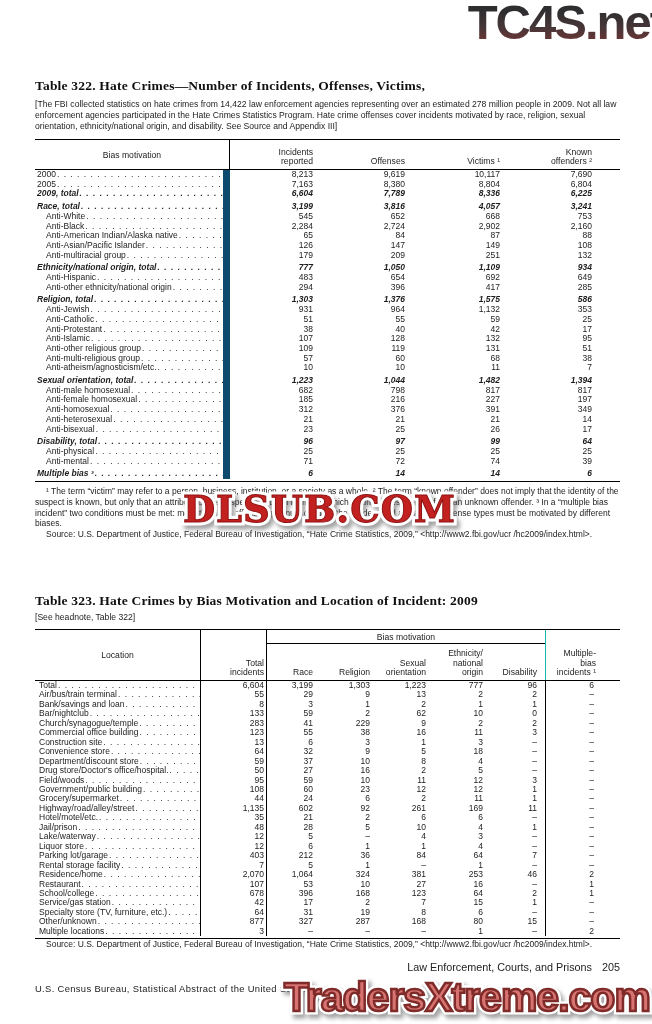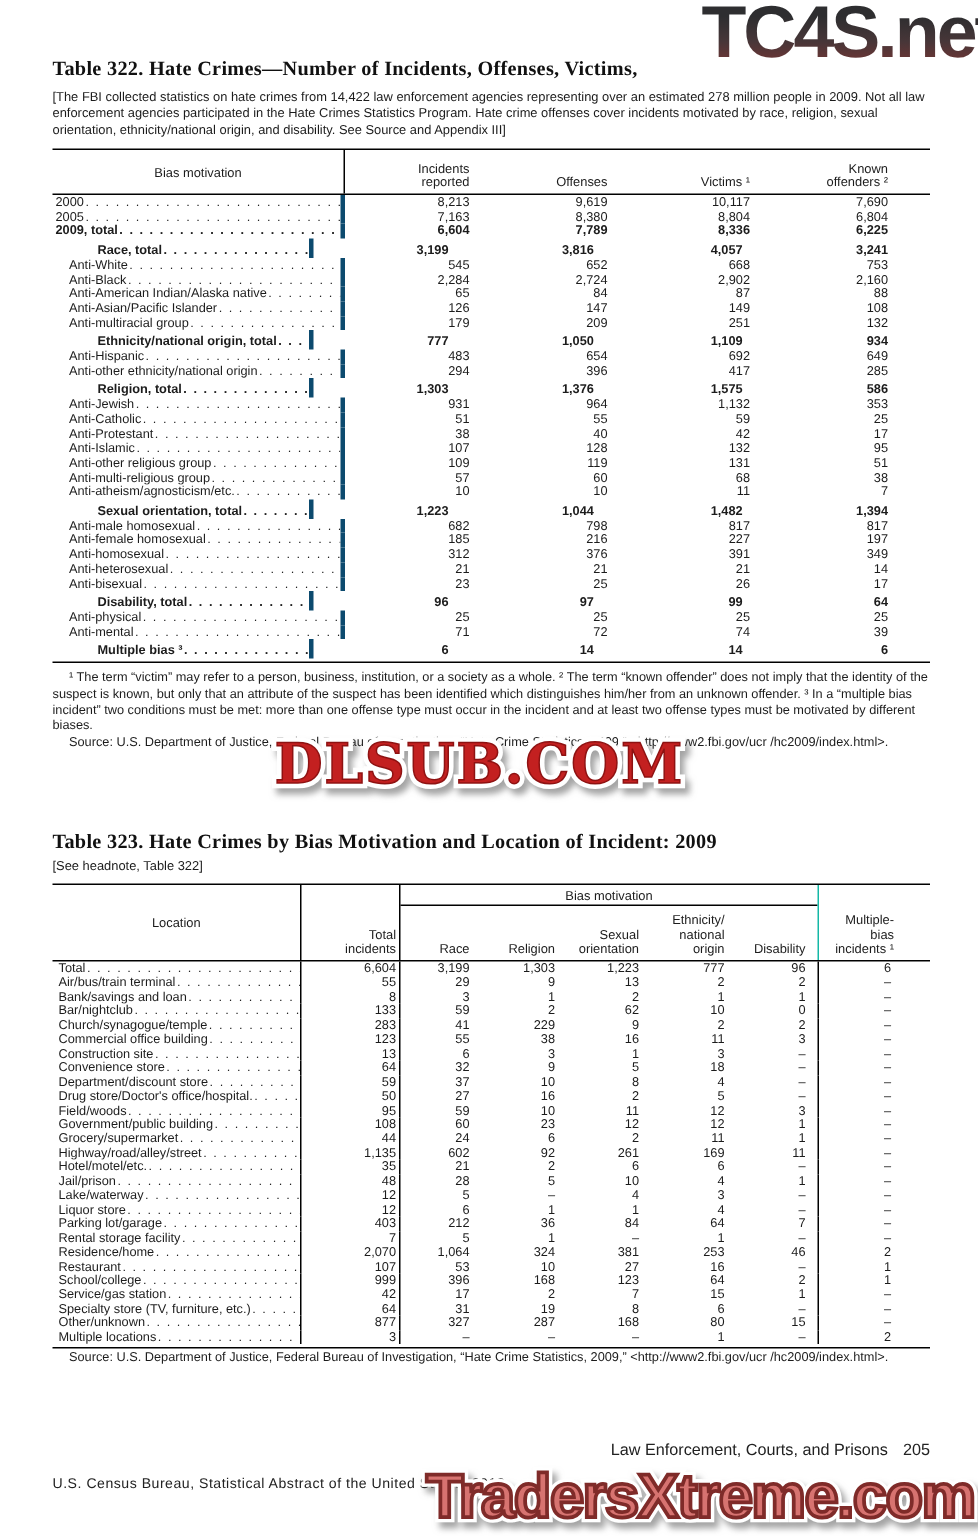--- a/index.html
+++ b/index.html
@@ -3,51 +3,51 @@
 <meta charset="utf-8">
 <style>
   html,body{margin:0;padding:0;background:#888;}
   .page{position:relative;width:652px;height:1024px;background:#ffffff;overflow:hidden;
         font-family:"Liberation Sans","DejaVu Sans",sans-serif;color:#1c1c1c;}
   .sec{position:absolute;left:35px;width:585px;}
   .sec-322{top:38px;}
   .sec-323{top:553px;}
 
   .tbl-title{font-family:"Liberation Serif","DejaVu Serif",serif;font-weight:bold;
-             font-size:13.5px;line-height:16px;letter-spacing:.2px;color:#111;}
+             font-size:13.5px;line-height:16px;letter-spacing:.2px;color:#111;margin-top:40px;}
   .headnote{font-size:8.6px;line-height:11px;margin-top:5px;}
   .subnote{font-size:8.6px;line-height:10px;margin-top:3px;}
 
   .tbl{margin-top:7px;border-top:1.5px solid #000;border-bottom:1.5px solid #000;}
 
   
   .thead{display:flex;border-bottom:1px solid #000;font-size:8.6px;}
   .h-cell{white-space:pre-line;text-align:right;display:flex;align-items:flex-end;
           justify-content:flex-end;line-height:9.6px;padding:2px 2px 2px 0;box-sizing:border-box;}
   .tbody{padding-bottom:2px;}
   .trow{display:flex;align-items:baseline;font-size:8.5px;}
-  .trow.bold{font-weight:bold;}
+  .trow.bold{font-weight:bold;font-style:italic;}
   .c-label{display:flex;align-items:baseline;overflow:hidden;white-space:nowrap;
            box-sizing:border-box;padding-left:2px;}
   .c-label.ind{padding-left:11px;}
   .lt{flex:0 0 auto;}
   .leader{flex:1 1 auto;overflow:hidden;white-space:nowrap;letter-spacing:1px;color:#222;padding:0 3px 0 1px;}
   .c-num{text-align:right;box-sizing:border-box;padding-right:2px;}
 
   
   .t322 .thead{height:29px;}
   .t322 .h-label{width:195px;border-right:1px solid #000;display:flex;align-items:center;
                  justify-content:center;text-align:center;box-sizing:border-box;}
   .t322 .trow{line-height:9.7px;}
-  .t322 .c-label{width:195px;border-right:3px solid #0c4a6e;}
+  .t322 .c-label{width:195px;border-right:7px solid #0c4a6e;}
   .t322 .c0{width:85px;}
   .t322 .c1{width:92px;}
   .t322 .c2{width:95px;}
   .t322 .c3{width:118px;padding-right:28px;}
-  .t322 .trow.gap > div{padding-top:3px;margin-left:28px;}
+  .t322 .trow.gap > div{padding-top:3px;}
 
   
   .t323 .thead{height:50px;}
   .t323 .k-loc{width:166px;border-right:1px solid #000;display:flex;align-items:center;
                justify-content:center;box-sizing:border-box;}
   .t323 .k-total{width:66px;border-right:1px solid #000;}
   .t323 .k-bias{width:278px;display:flex;flex-direction:column;box-sizing:border-box;}
   .t323 .k-bias-span{text-align:center;border-bottom:1px solid #000;padding:2px 0 1px 0;line-height:10px;}
   .t323 .k-bias-cols{flex:1;display:flex;}
   .t323 .k-multi{width:75px;border-left:1px solid #14b8a6;padding-right:24px;}
@@ -743,21 +743,21 @@
             <div class="c-num c3">27</div>
             <div class="c-num c4">16</div>
             <div class="c-num c5">–</div>
             <div class="c-num c6">1</div>
           </div>
           <div class="trow">
             <div class="c-label">
               <span class="lt">School/college</span>
               <span class="leader"> . . . . . . . . . . . . . . . . . . . . . . . . . . . . . . . . . . . . . . . . . . . . . . . . . . . . . . . . . . . . . . . . . . . . . . . . . . . . . . . .</span>
             </div>
-            <div class="c-num c0">999</div>
+            <div class="c-num c0">678</div>
             <div class="c-num c1">396</div>
             <div class="c-num c2">168</div>
             <div class="c-num c3">123</div>
             <div class="c-num c4">64</div>
             <div class="c-num c5">2</div>
             <div class="c-num c6">1</div>
           </div>
           <div class="trow">
             <div class="c-label">
               <span class="lt">Service/gas station</span>

